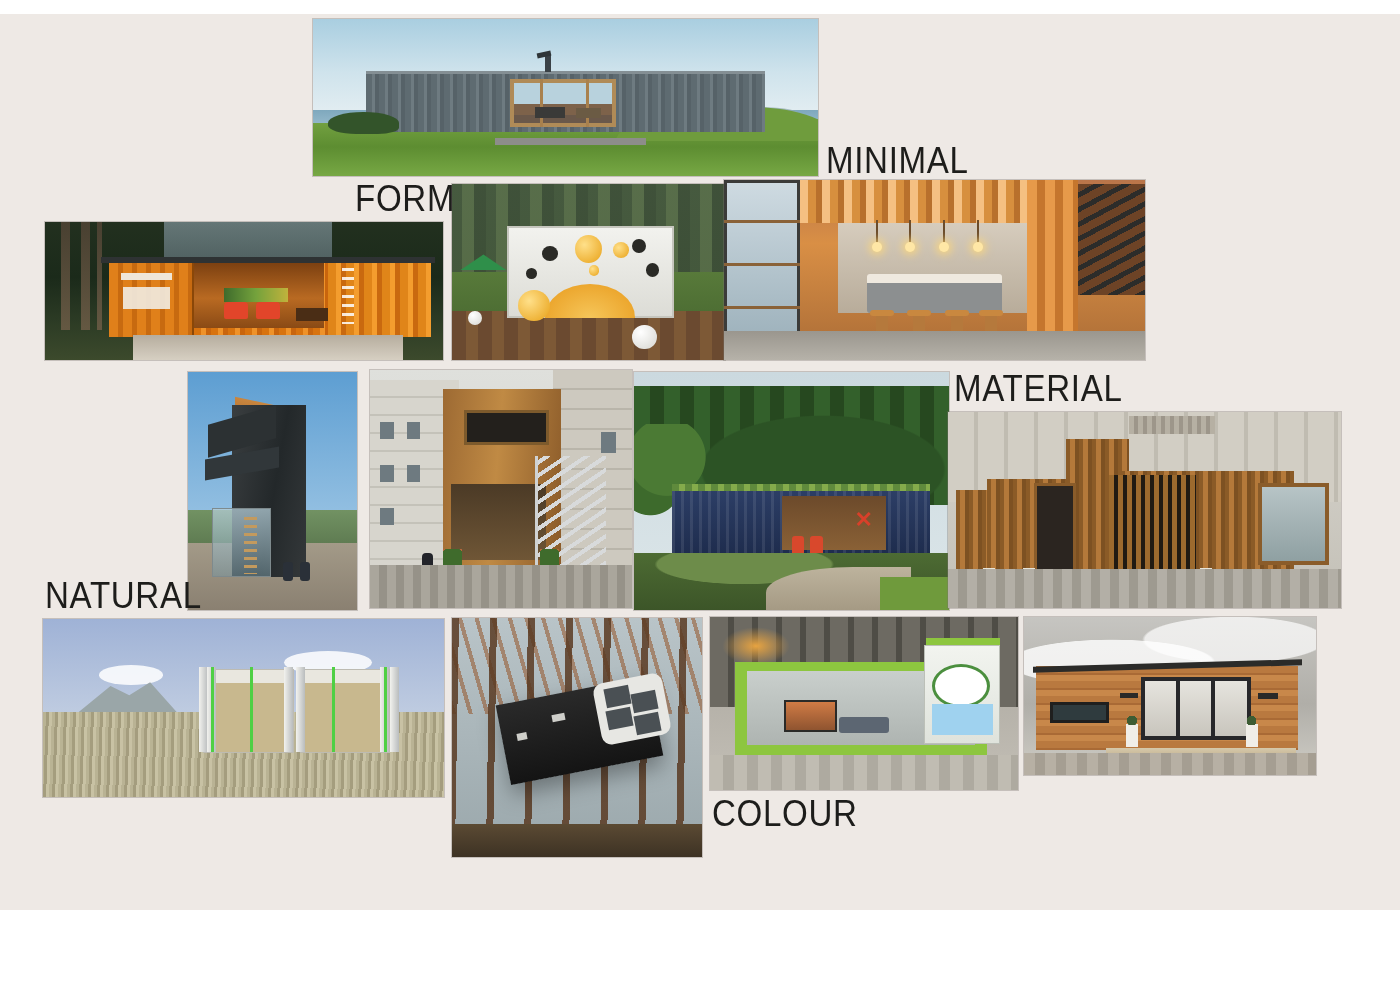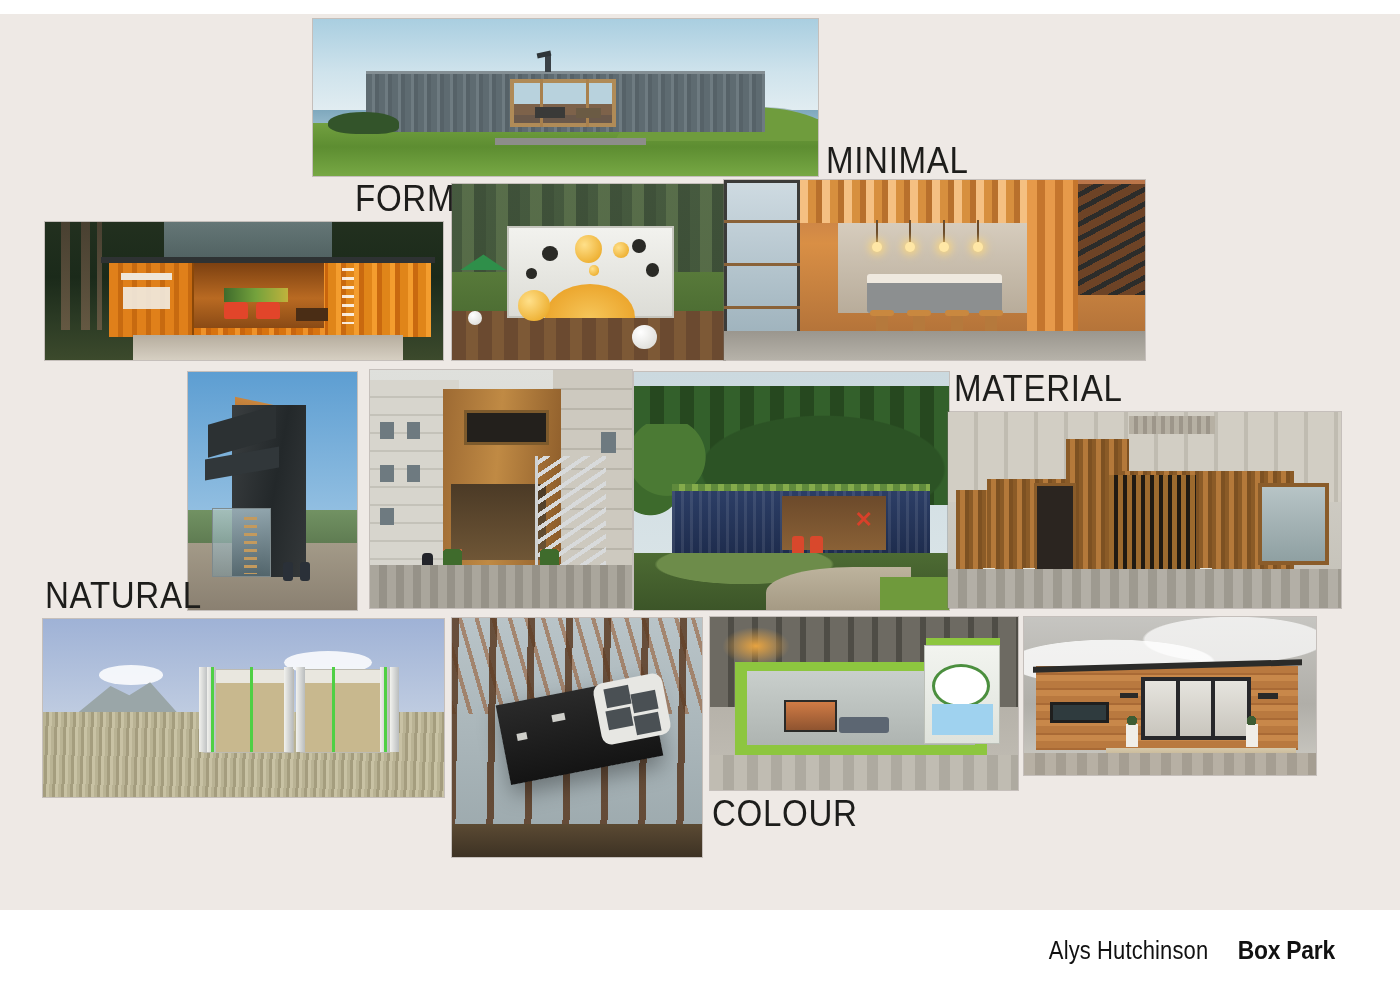--- a/index.html
+++ b/index.html
@@ -609,18 +609,14 @@
       <div class="ground"></div>
     </div>
   </div>
 
   <div class="caption" style="left:826px; top:140px; font-size:36px;">MINIMAL</div>
   <div class="caption" style="left:355px; top:178px; font-size:36px;">FORM</div>
   <div class="caption" style="left:954px; top:368px; font-size:36px;">MATERIAL</div>
   <div class="caption" style="left:45px;  top:575px; font-size:36px;">NATURAL</div>
   <div class="caption" style="left:712px; top:793px; font-size:36px;">COLOUR</div>
 
-  <div id="footer">
-    <span class="author">Alys Hutchinson</span>
-    <span class="project">Box Park</span>
-  </div>
 
 </div>
 
 </body></html>

